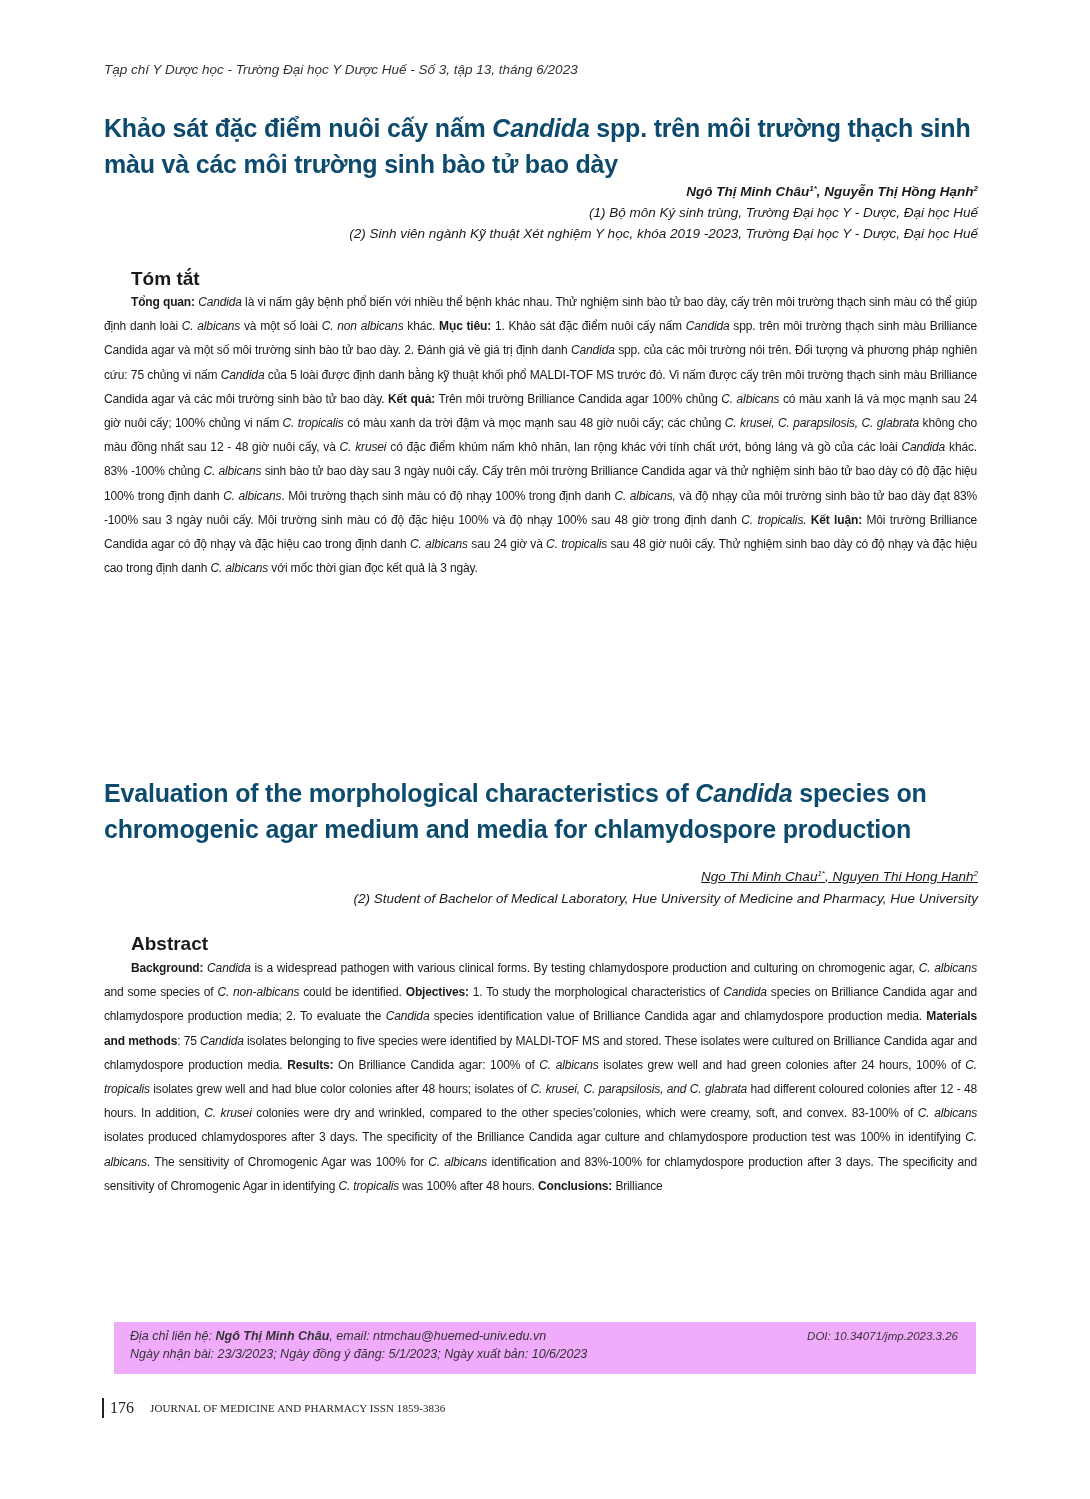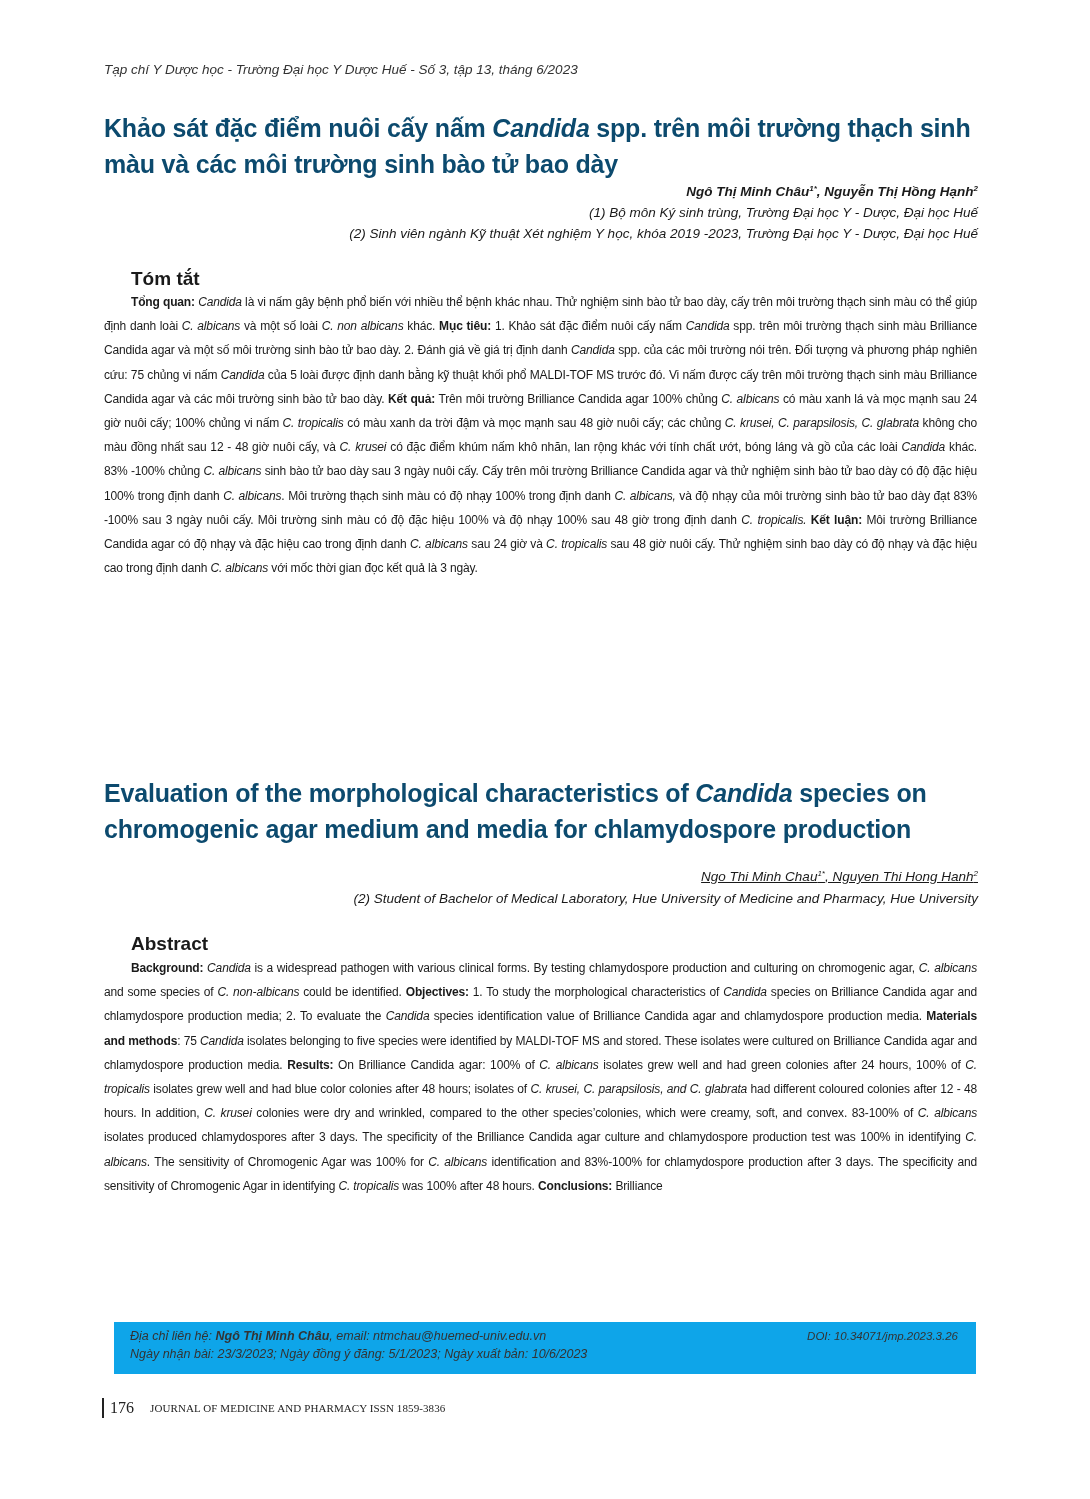--- a/index.html
+++ b/index.html
@@ -21,21 +21,21 @@
   .section-head { position: absolute; left: 131px; font-weight: bold; font-size: 19px; }
   .sh-vi { top: 268px; }
   .sh-en { top: 933px; }
   .abstract { position: absolute; left: 104px; width: 873px; font-size: 12px; line-height: 24.2px; text-align: justify; letter-spacing: -0.15px; }
   .abstract p { margin: 0; text-indent: 27px; }
   .abs-vi { top: 290px; }
   .abs-en { top: 956px; }
   .b { font-weight: bold; }
   .i { font-style: italic; }
   .bi { font-weight: bold; font-style: italic; }
-  .contact-box { position: absolute; left: 114px; top: 1322px; width: 862px; height: 52px; background: #0ea5e9; }
+  .contact-box { position: absolute; left: 114px; top: 1322px; width: 862px; height: 52px; background: #f0abfc; }
   .contact-line { position: absolute; left: 16px; font-size: 12.5px; font-style: italic; color: #333; }
   .cl-1 { top: 7px; }
   .cl-2 { top: 25px; }
   .doi { position: absolute; right: 18px; top: 8px; font-size: 11.5px; font-style: italic; color: #333; }
   .footer { position: absolute; left: 102px; top: 1398px; display: flex; align-items: center; }
   .footer-bar { width: 2px; height: 20px; background: #222; margin-right: 6px; }
   .page-num { font-family: "Liberation Serif", serif; font-size: 16px; color: #222; margin-right: 16px; }
   .journal { font-family: "Liberation Serif", serif; font-size: 11px; color: #222; letter-spacing: 0.1px; }
 </style>
 </head>

